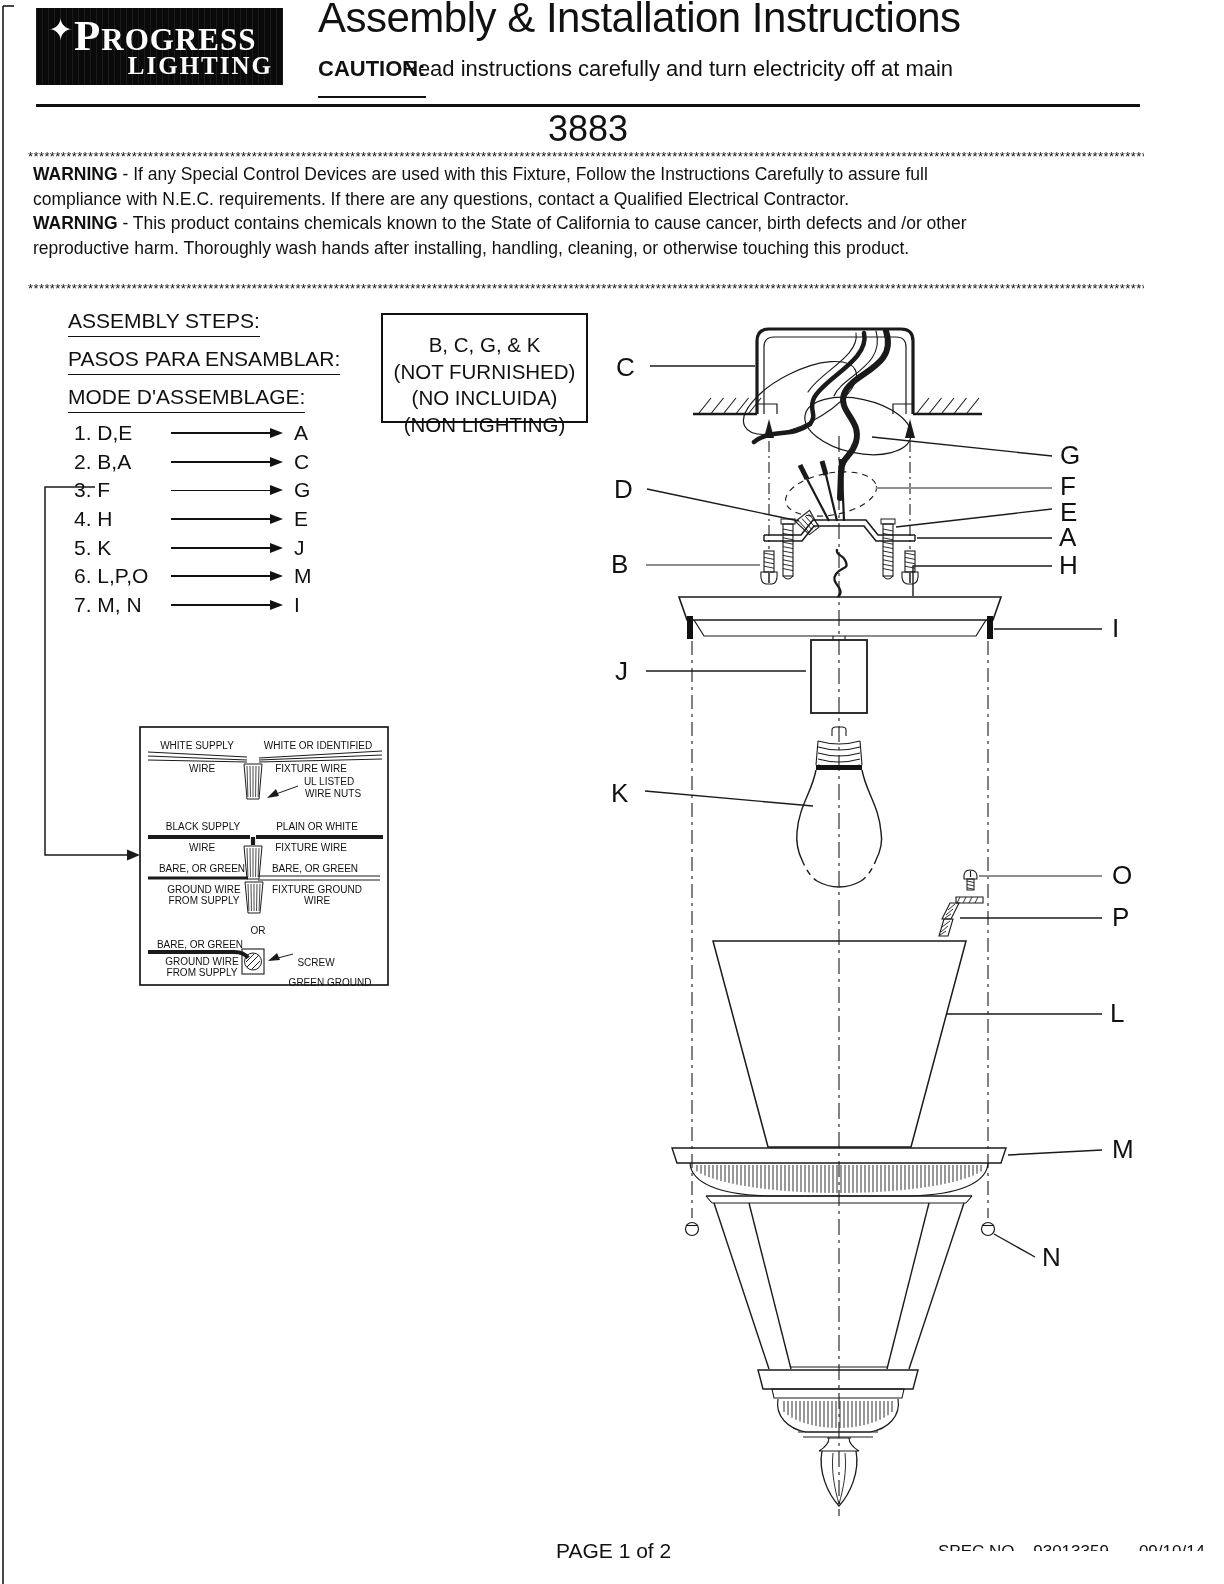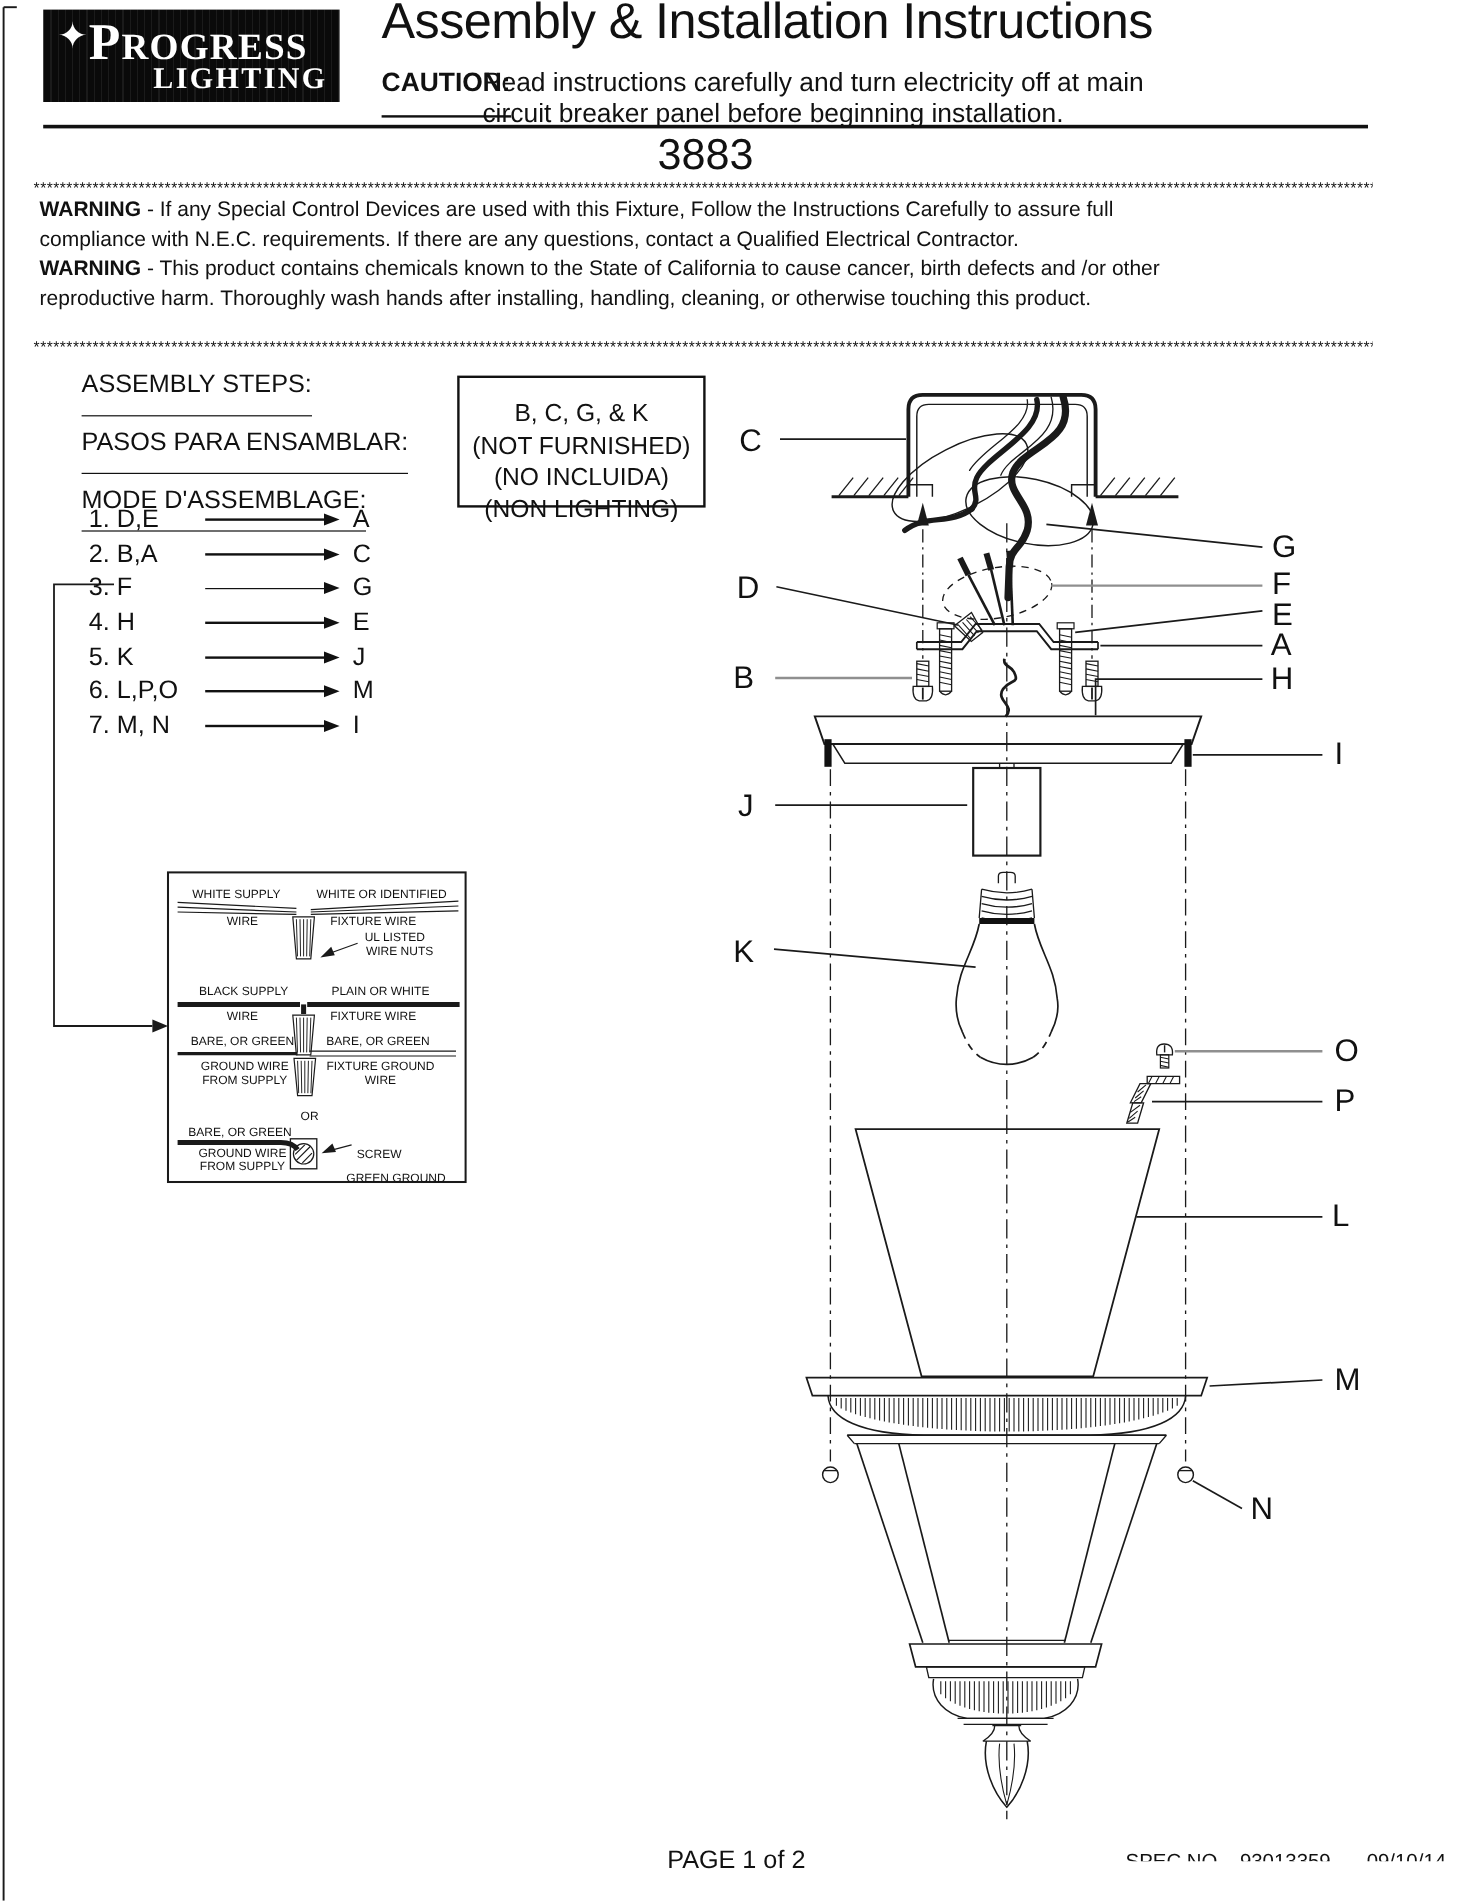--- a/index.html
+++ b/index.html
@@ -15,21 +15,21 @@
   #page-title{left:318px;top:-6px;font-size:42px;letter-spacing:-0.5px;white-space:nowrap;}
   #caution-label{left:318px;top:56px;font-size:22px;font-weight:700;border-bottom:2.5px solid #111;padding-bottom:14px;}
   #caution-text{left:402px;top:56px;font-size:22px;line-height:26px;white-space:nowrap;}
   #header-rule{left:36px;top:104px;width:1104px;height:2.5px;background:#111;}
   #model-number{left:36px;top:108px;width:1104px;text-align:center;font-size:36px;}
   .star-row{left:28px;width:1116px;height:14px;font-size:13px;letter-spacing:.4px;overflow:hidden;white-space:nowrap;}
   #warnings{left:33px;top:162px;width:1106px;font-size:17.5px;line-height:24.6px;}
   #warnings p{margin:0;}
   
   #assembly-headings{left:68px;top:309px;}
-  .asm-h{display:table;font-size:21px;border-bottom:1.6px solid #111;padding-bottom:13px;margin-bottom:10px;white-space:nowrap;}
+  .asm-h{display:table;font-size:21px;border-bottom:1.6px solid #111;padding-bottom:3px;margin-bottom:10px;white-space:nowrap;}
   #steps{left:74px;top:419px;width:250px;}
   .step-row{display:flex;align-items:center;height:28.6px;font-size:21px;}
   .step-label{width:97px;white-space:nowrap;}
   .step-line{flex:1;display:flex;align-items:center;}
   .step-rule{flex:1;height:1.9px;background:#111;}
   .step-arrow{width:0;height:0;border-top:5px solid transparent;border-bottom:5px solid transparent;border-left:13px solid #111;}
   .step-target{width:30px;margin-left:11px;}
   
   #nf-box{left:381px;top:313px;width:207px;height:110px;border:2px solid #111;text-align:center;font-size:20.5px;line-height:26.5px;padding-top:17px;box-sizing:border-box;}
   
@@ -440,21 +440,20 @@
 
 <div class="abs" id="logo-box">
   <span id="logo-star">✦</span>
   <div id="logo-line1">PROGRESS</div>
   <div id="logo-line2">LIGHTING</div>
 </div>
 <div class="abs" id="page-title">Assembly &amp; Installation Instructions</div>
 <div class="abs" id="caution-label">CAUTION:</div>
 <div class="abs" id="caution-text">
   <div>Read instructions carefully and turn electricity off at main</div>
-  <div>circuit breaker panel before beginning installation.</div>
 </div>
 <div class="abs" id="header-rule"></div>
 <div class="abs" id="model-number">3883</div>
 <div class="abs star-row" id="stars-top" style="top:149px;">********************************************************************************************************************************************************************************************************************************************************************</div>
 <div class="abs star-row" id="stars-bottom" style="top:281px;">********************************************************************************************************************************************************************************************************************************************************************</div>
 <div class="abs" id="warnings">
     <p><strong>WARNING</strong> - If any Special Control Devices are used with this Fixture, Follow the Instructions Carefully to assure full<br>compliance with N.E.C. requirements. If there are any questions, contact a Qualified Electrical Contractor.</p>
     <p><strong>WARNING</strong> -  This product contains chemicals known to the State of California to cause cancer, birth defects and /or other<br>reproductive harm.  Thoroughly wash hands after installing, handling, cleaning, or otherwise touching this product.</p>
   </div>
 

